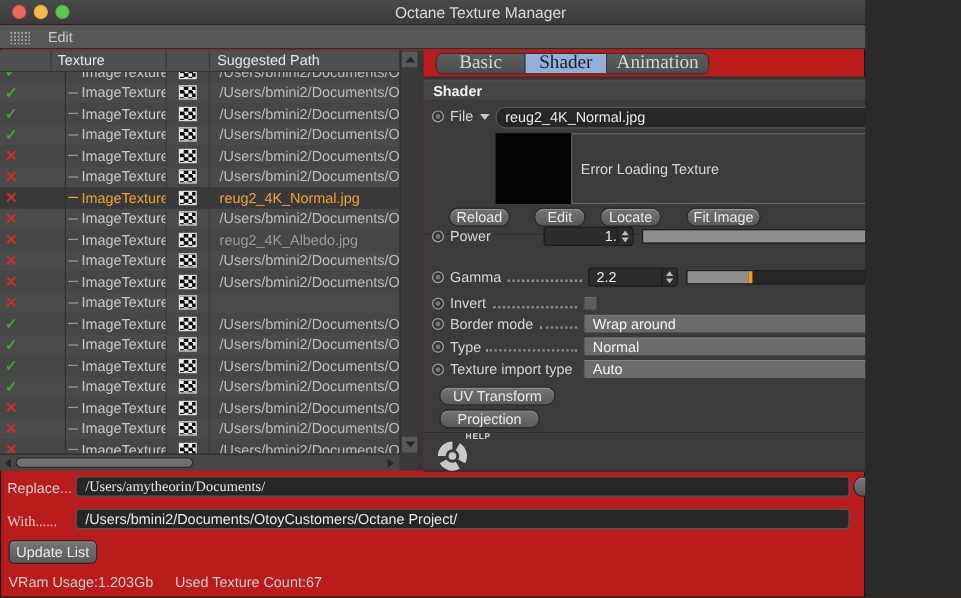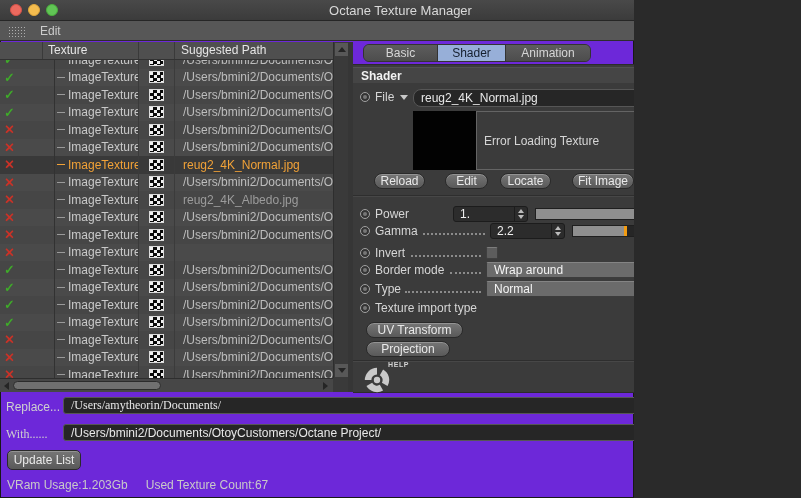--- a/index.html
+++ b/index.html
@@ -1,18 +1,18 @@
 <!DOCTYPE html>
 <html><head>
 <meta charset="utf-8">
 <style>
   html,body{margin:0;padding:0;background:#2a2a2a;}
   *{box-sizing:border-box;}
   body{font-family:"Liberation Sans","DejaVu Sans",sans-serif;-webkit-font-smoothing:antialiased;}
-  .window{position:relative;width:634px;height:498px;background:#6d28d9;overflow:hidden;outline:1px solid #181818;outline-offset:-1px;}
+  .window{position:relative;width:721px;height:498px;background:#b91c1c;overflow:hidden;outline:1px solid #181818;outline-offset:-1px;}
 
   
   .titlebar{position:absolute;left:0;top:0;width:801px;height:21px;background:linear-gradient(#494949,#3b3b3b);border-bottom:1px solid #262626;}
   .title{position:absolute;left:0;right:0;top:0;height:21px;line-height:21px;text-align:center;font-size:13px;color:#d9d9d9;}
   .light{position:absolute;top:4px;width:12px;height:12px;border-radius:50%;}
   .light.red{left:10px;background:#ec6a5f;border:1px solid #d55249;}
   .light.yellow{left:28px;background:#f5bd4f;border:1px solid #dfa73c;}
   .light.green{left:46px;background:#61c455;border:1px solid #4aad3d;}
 
   
@@ -58,21 +58,21 @@
   .hthumb{position:absolute;left:13px;top:2px;width:148px;height:9px;border-radius:5px;background:#707070;border:1px solid #2c2c2c;}
   .corner{position:absolute;left:333px;top:336px;width:15px;height:14px;background:#3a3a3a;}
   .tri{width:0;height:0;}
   .tri.t-up{border-left:4px solid transparent;border-right:4px solid transparent;border-bottom:5px solid #252525;}
   .tri.t-down{border-left:4px solid transparent;border-right:4px solid transparent;border-top:5px solid #252525;}
   .tri.t-left{border-top:4px solid transparent;border-bottom:4px solid transparent;border-right:5px solid #252525;}
   .tri.t-right{border-top:4px solid transparent;border-bottom:4px solid transparent;border-left:5px solid #252525;}
 
   
   .tabbar{position:absolute;left:363px;top:44px;height:18px;display:flex;border:1px solid #333;border-radius:6px;overflow:hidden;background:#4f4f4f;}
-  .tab{height:100%;display:flex;align-items:center;justify-content:center;font-size:12px;color:#d6d6d6;background:linear-gradient(#5d5d5d,#4d4d4d);border-right:1px solid #333;}
+  .tab{height:100%;display:flex;align-items:center;justify-content:center;font-size:16px;color:#d6d6d6;background:linear-gradient(#5d5d5d,#4d4d4d);border-right:1px solid #333;font-family:Liberation Serif, serif;}
   .tab:last-child{border-right:none;}
   .tab.active{background:#97afd8;color:#151f2e;}
   .tab-basic{width:74px;} .tab-shader{width:68px;} .tab-anim{width:84px;}
 
   
   .panel{position:absolute;left:353px;top:64px;width:448px;height:329px;background:#3b3b3b;border-top:1px solid #2c2c2c;border-bottom:1px solid #2c2c2c;}
   .strip{position:absolute;left:0;top:2px;width:436px;height:16px;background:#454545;border-top:1px solid #515151;font-size:12px;font-weight:bold;color:#f2f2f2;line-height:16px;padding-left:8px;}
   .ring{position:absolute;width:10px;height:10px;border:1px solid #a2a2a2;border-radius:50%;background:#343434;}
   .ring::after{content:"";position:absolute;left:2px;top:2px;width:4px;height:4px;border-radius:50%;background:#777;}
   .plabel{position:absolute;font-size:12px;color:#d6d6d6;line-height:16px;}
@@ -430,21 +430,21 @@
         <span>Error Loading Texture</span>
       </div>
 
     <div class="pill act" style="left:21px;width:51px;">Reload</div>
     <div class="pill act" style="left:92px;width:43px;">Edit</div>
     <div class="pill act" style="left:147px;width:51px;">Locate</div>
     <div class="pill act" style="left:219px;width:62px;">Fit Image</div>
 
     <div class="divider" style="top:130px;"></div>
 
-    <div class="prow" style="top:141px;">
+    <div class="prow" style="top:124px;text-align:right;">
       <span class="ring" style="left:7px;top:3px;"></span>
       <span class="plabel" style="left:22px;">Power</span>
       <div class="valuebox" style="left:100px;width:75px;">
         <span class="vtext">1.</span>
         <span class="stepper">
             <span class="st-up"></span>
             <span class="st-dn"></span>
           </span>
       </div>
       <div class="slider" style="left:182px;width:195px;">
@@ -494,20 +494,24 @@
       <span class="leader" style="left:52px;width:76px;"></span>
       <div class="select">
         <span>Normal</span>
         <span class="caret"></span>
       </div>
     </div>
 
     <div class="prow" style="top:235px;">
       <span class="ring" style="left:7px;top:3px;"></span>
       <span class="plabel" style="left:22px;">Texture import type</span>
+      <div class="select">
+        <span>Auto</span>
+        <span class="caret"></span>
+      </div>
     </div>
 
     <div class="pill" style="position:absolute;left:13px;top:257px;width:97px;height:16px;">UV Transform</div>
     <div class="pill" style="position:absolute;left:13px;top:276px;width:84px;height:16px;">Projection</div>
 
     <div class="divider" style="top:295px;"></div>
 
     <svg style="position:absolute;left:9px;top:300px;" width="30" height="30" viewBox="0 0 32 32">
       <g fill="#c9c9c9">
         <path d="M16 3 A13 13 0 0 0 3 16 L10 16 A6 6 0 0 1 16 10 Z"></path>

